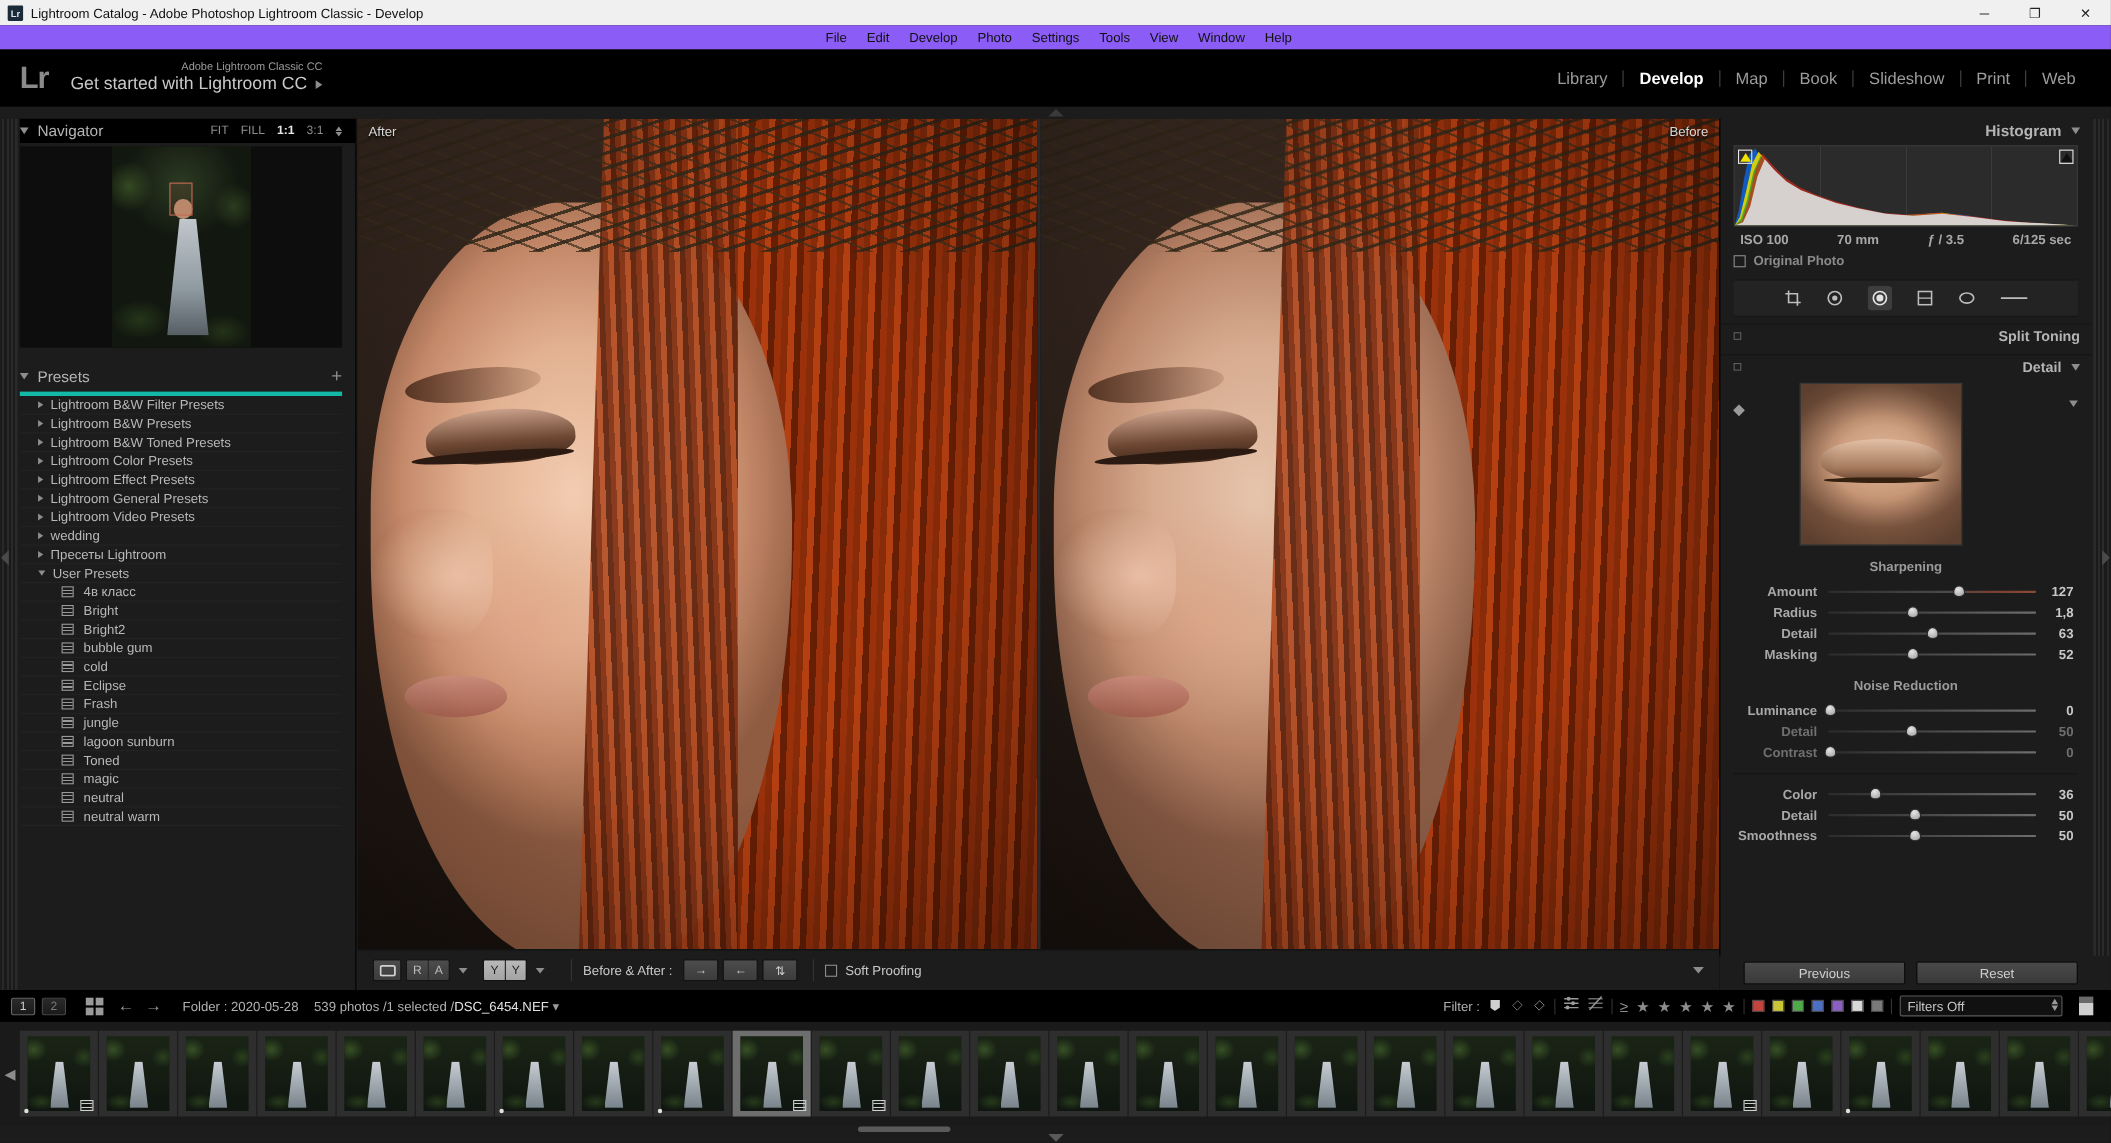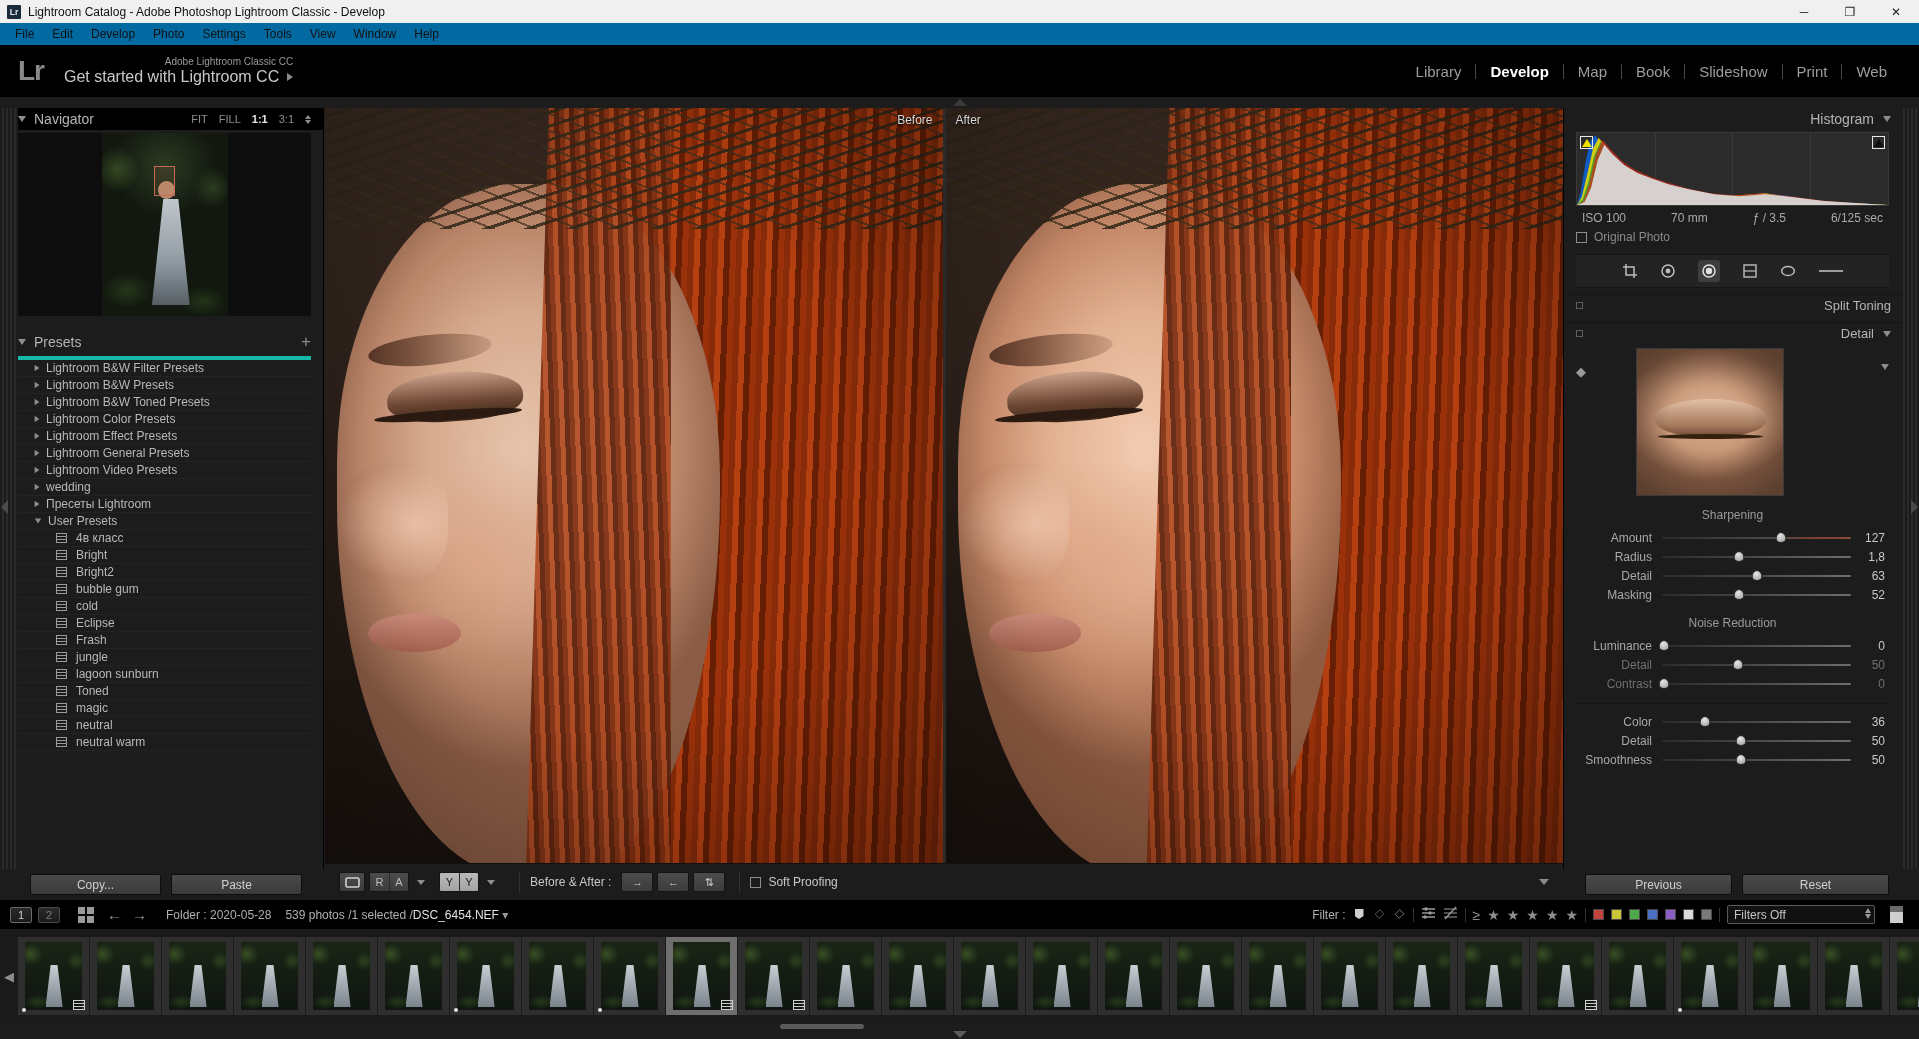--- a/index.html
+++ b/index.html
@@ -24,21 +24,21 @@
   .tb-title { font-size: 12px; color: #111; }
   .tb-btns { position: absolute; right: 0; top: 0; height: 23px; display: flex; }
   .tb-btn {
     width: 46px; height: 23px; display: flex; align-items: center; justify-content: center;
     color: #222; font-size: 12px;
   }
 
   
   .menubar {
     position: absolute; left: 0; top: 23px; width: 1919px; height: 22px;
-    background: #0369a1; display: flex; align-items: center; padding-left: 6px;
+    background: #8b5cf6; display: flex; align-items: center; padding-left: 6px; justify-content: center;
   }
   .menu-item {
     font-size: 12px; color: #111; padding: 2px 9px; cursor: default;
   }
 
   
   .header {
     position: absolute; left: 0; top: 45px; width: 1919px; height: 52px;
     background: #000; display: flex; align-items: center;
   }
@@ -286,21 +286,21 @@
   .toolbar .caret-right-end {
     margin-left: auto; width: 0; height: 0; border-top: 6px solid #8d8d8d;
     border-left: 5px solid transparent; border-right: 5px solid transparent;
   }
 
   
   .right-panel {
     position: absolute; right: 0; top: 108px; width: 356px; bottom: 139px;
     background: #1c1c1c; border-left: 1px solid #000;
   }
-  .rp-inner { position: absolute; left: 0; top: 0; right: 18px; bottom: 0; }
+  .rp-inner { position: absolute; left: 0; top: 0; right: 18px; bottom: 0; font-weight: bold; }
   .gripper-r {
     position: absolute; right: 2px; top: 0; width: 14px; height: 100%;
     background: repeating-linear-gradient(90deg,#2a2a2a 0 2px,#1a1a1a 2px 4px);
   }
   .rp-head {
     height: 22px; display: flex; align-items: center; justify-content: flex-end;
     color: #b4b4b4; font-size: 14px; padding-right: 10px; padding-left: 12px;
   }
   .rp-head .tri-down { margin-right: 0; margin-left: 9px; }
   .histo-box {
@@ -711,60 +711,56 @@
             <span>neutral</span>
           </div>
         <div class="preset-row user">
             <span class="pr-icon"></span>
             <span>neutral warm</span>
           </div>
       </div>
     </div>
   </div>
 
-  <div class="lp-bottom">
-    <div class="lr-btn">Copy...</div>
-    <div class="lr-btn">Paste</div>
-  </div>
 
   <div class="center">
     <div class="compare">
+      <div class="pane after-pane">
+        <div class="portrait">
+          <div class="bg"></div>
+          <div class="hair"></div>
+          <div class="face"></div>
+          <div class="cheek"></div>
+          <div class="brow"></div>
+          <div class="eye"></div>
+          <div class="lash"></div>
+          <div class="nose"></div>
+          <div class="lips"></div>
+          <div class="hair2"></div>
+          <div class="crown"></div>
+          <div class="vign"></div>
+        </div>
+        <div class="pane-label after">After</div>
+      </div>
       <div class="pane before-pane">
         <div class="portrait">
           <div class="bg"></div>
           <div class="hair"></div>
           <div class="face"></div>
           <div class="cheek"></div>
           <div class="brow"></div>
           <div class="eye"></div>
           <div class="lash"></div>
           <div class="nose"></div>
           <div class="lips"></div>
           <div class="hair2"></div>
           <div class="crown"></div>
           <div class="vign"></div>
         </div>
         <div class="pane-label before">Before</div>
-      </div>
-      <div class="pane after-pane">
-        <div class="portrait">
-          <div class="bg"></div>
-          <div class="hair"></div>
-          <div class="face"></div>
-          <div class="cheek"></div>
-          <div class="brow"></div>
-          <div class="eye"></div>
-          <div class="lash"></div>
-          <div class="nose"></div>
-          <div class="lips"></div>
-          <div class="hair2"></div>
-          <div class="crown"></div>
-          <div class="vign"></div>
-        </div>
-        <div class="pane-label after">After</div>
       </div>
     </div>
 
     <div class="toolbar">
       <div class="tool-btn">
         <svg width="15" height="11" viewBox="0 0 15 11">
             <rect x="1" y="1" width="13" height="9" rx="1.5" fill="none" stroke="#d2d2d2" stroke-width="1.6"></rect>
           </svg>
       </div>
       <div class="tool-group">

